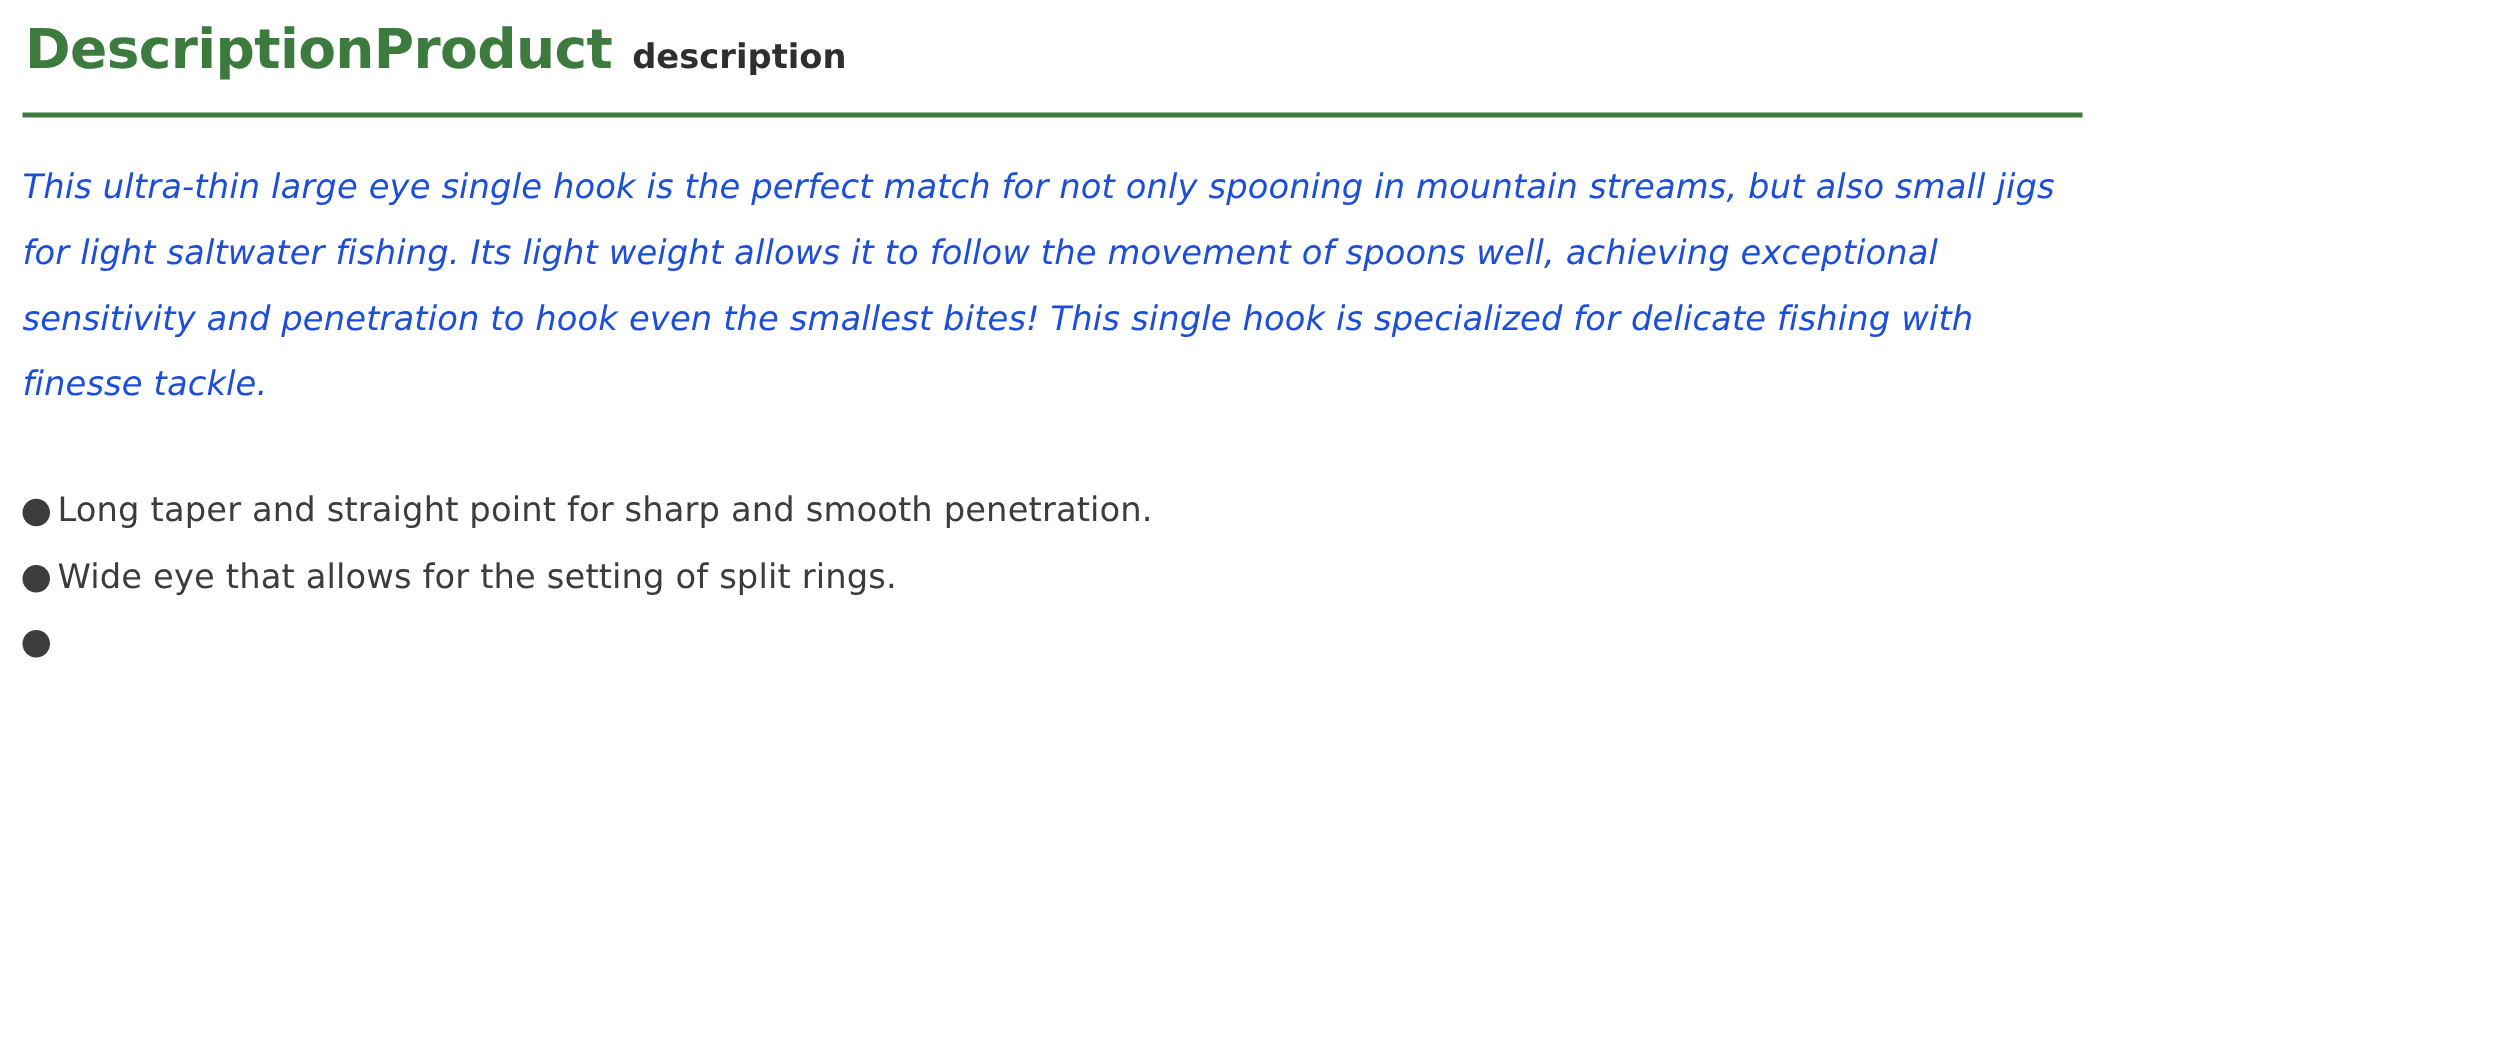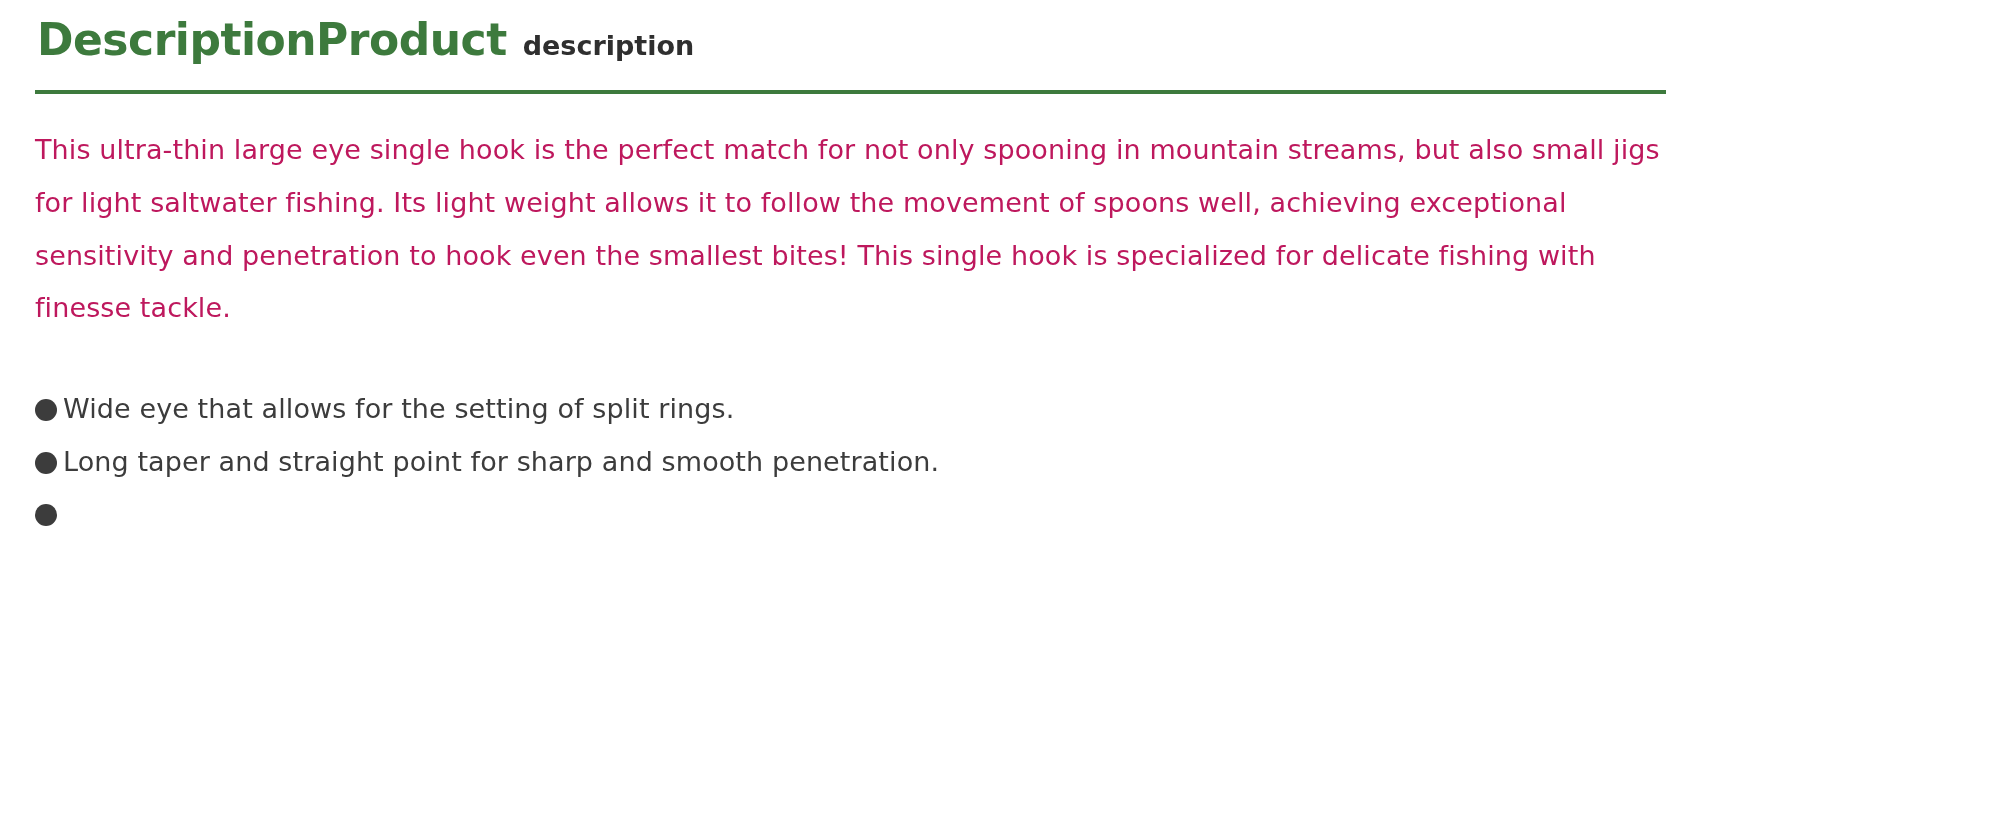--- a/index.html
+++ b/index.html
@@ -11,21 +11,21 @@
     width: 2000px;
     height: 838px;
     overflow: hidden;
     font-family: "DejaVu Sans", sans-serif;
     color: #3a3a3a;
   }
   .page {
     box-sizing: border-box;
     width: 1696px;
     height: 838px;
-    padding: 16px 30px 0 35px;
+    padding: 16px 30px 0 18px;
   }
   .heading {
     display: flex;
     align-items: baseline;
     gap: 16px;
     padding-left: 2px;
   }
   .heading-main {
     font-family: "DejaVu Sans", sans-serif;
     font-size: 44px;
@@ -46,23 +46,24 @@
     margin-top: 26px;
     height: 4px;
     background: #3d7a3d;
     width: 100%;
   }
   .body-text {
     margin-top: 30px;
     font-family: "DejaVu Sans", sans-serif;
     font-size: 27px;
     line-height: 1.95;
-    color: #be185d;
+    color: #1d4ed8;
     letter-spacing: 0.1px;
     max-width: 1940px;
+    font-style: italic;
   }
   .features {
     margin-top: 48px;
   }
   .feature-item {
     display: flex;
     align-items: flex-start;
     font-family: "DejaVu Sans", sans-serif;
     font-size: 27px;
     line-height: 1.95;
@@ -89,24 +90,24 @@
     <span class="heading-sub">description</span>
   </div>
 
   <div class="rule"></div>
 
   <p class="body-text">This ultra-thin large eye single hook is the perfect match for not only spooning in mountain streams, but also small jigs for light saltwater fishing. Its light weight allows it to follow the movement of spoons well, achieving exceptional sensitivity and penetration to hook even the smallest bites! This single hook is specialized for delicate fishing with finesse tackle.</p>
 
   <div class="features">
     <div class="feature-item">
       <span class="bullet"></span>
-      <span>Wide eye that allows for the setting of split rings.</span>
+      <span>Long taper and straight point for sharp and smooth penetration.</span>
     </div>
     <div class="feature-item">
       <span class="bullet"></span>
-      <span>Long taper and straight point for sharp and smooth penetration.</span>
+      <span>Wide eye that allows for the setting of split rings.</span>
     </div>
     <div class="feature-item">
       <span class="bullet"></span>
     </div>
   </div>
 
 </div>
 
 </body></html>

